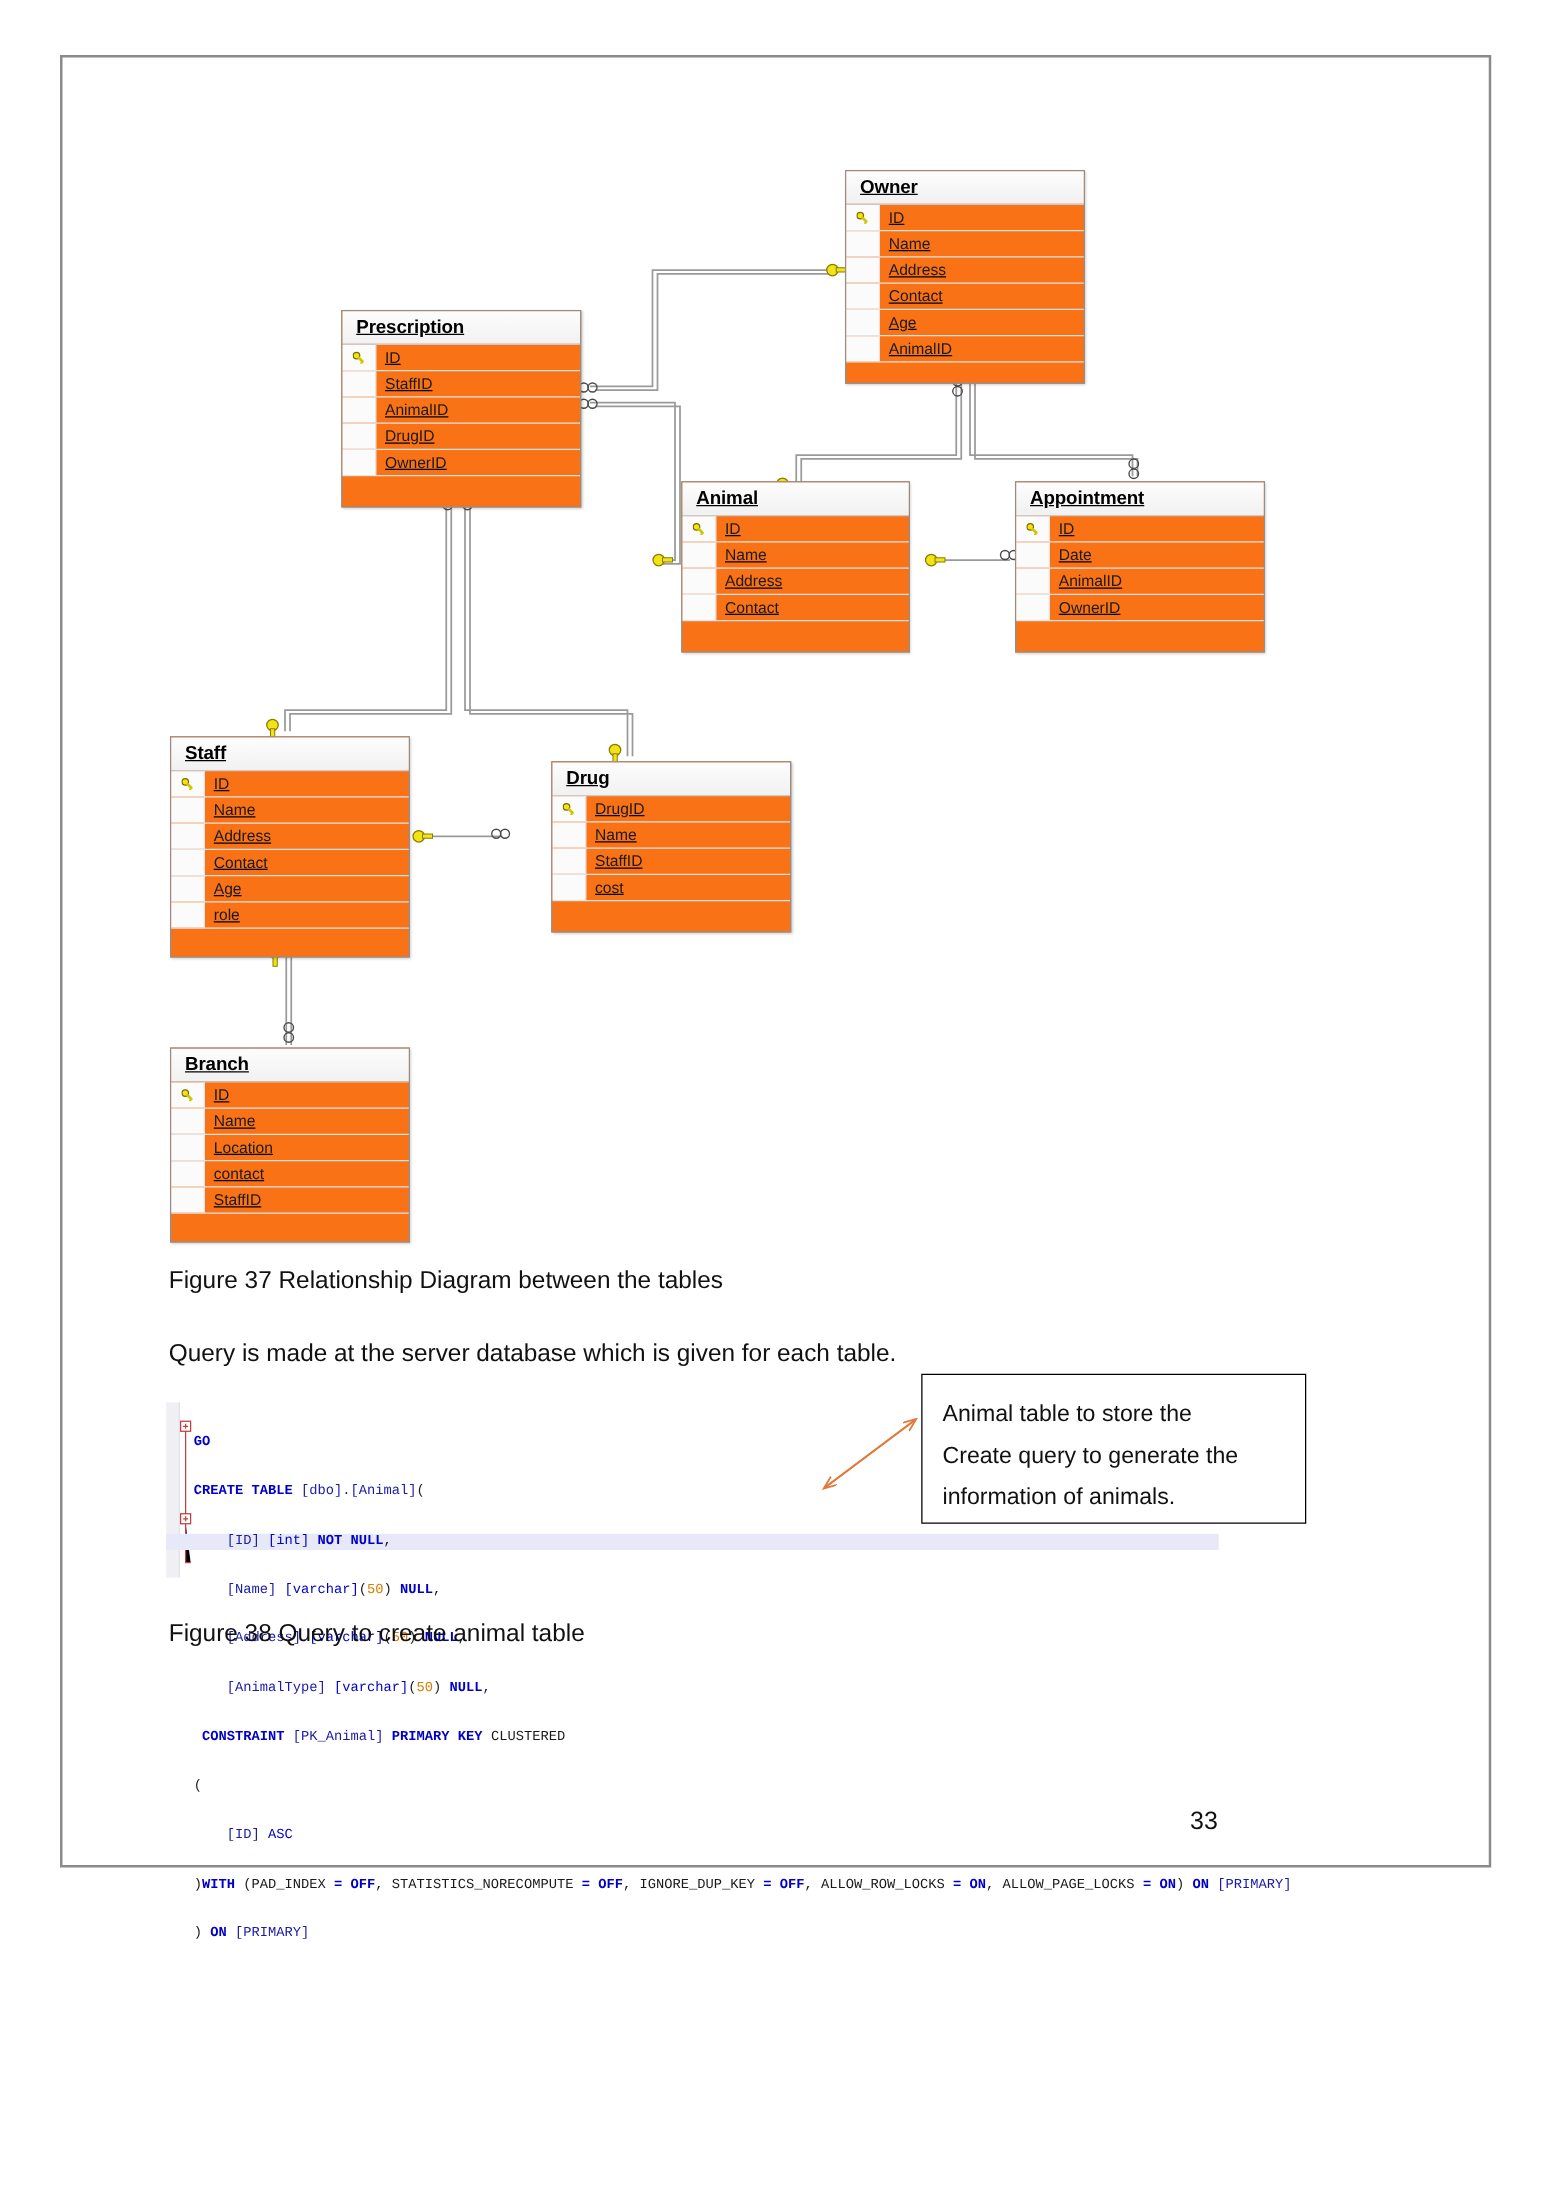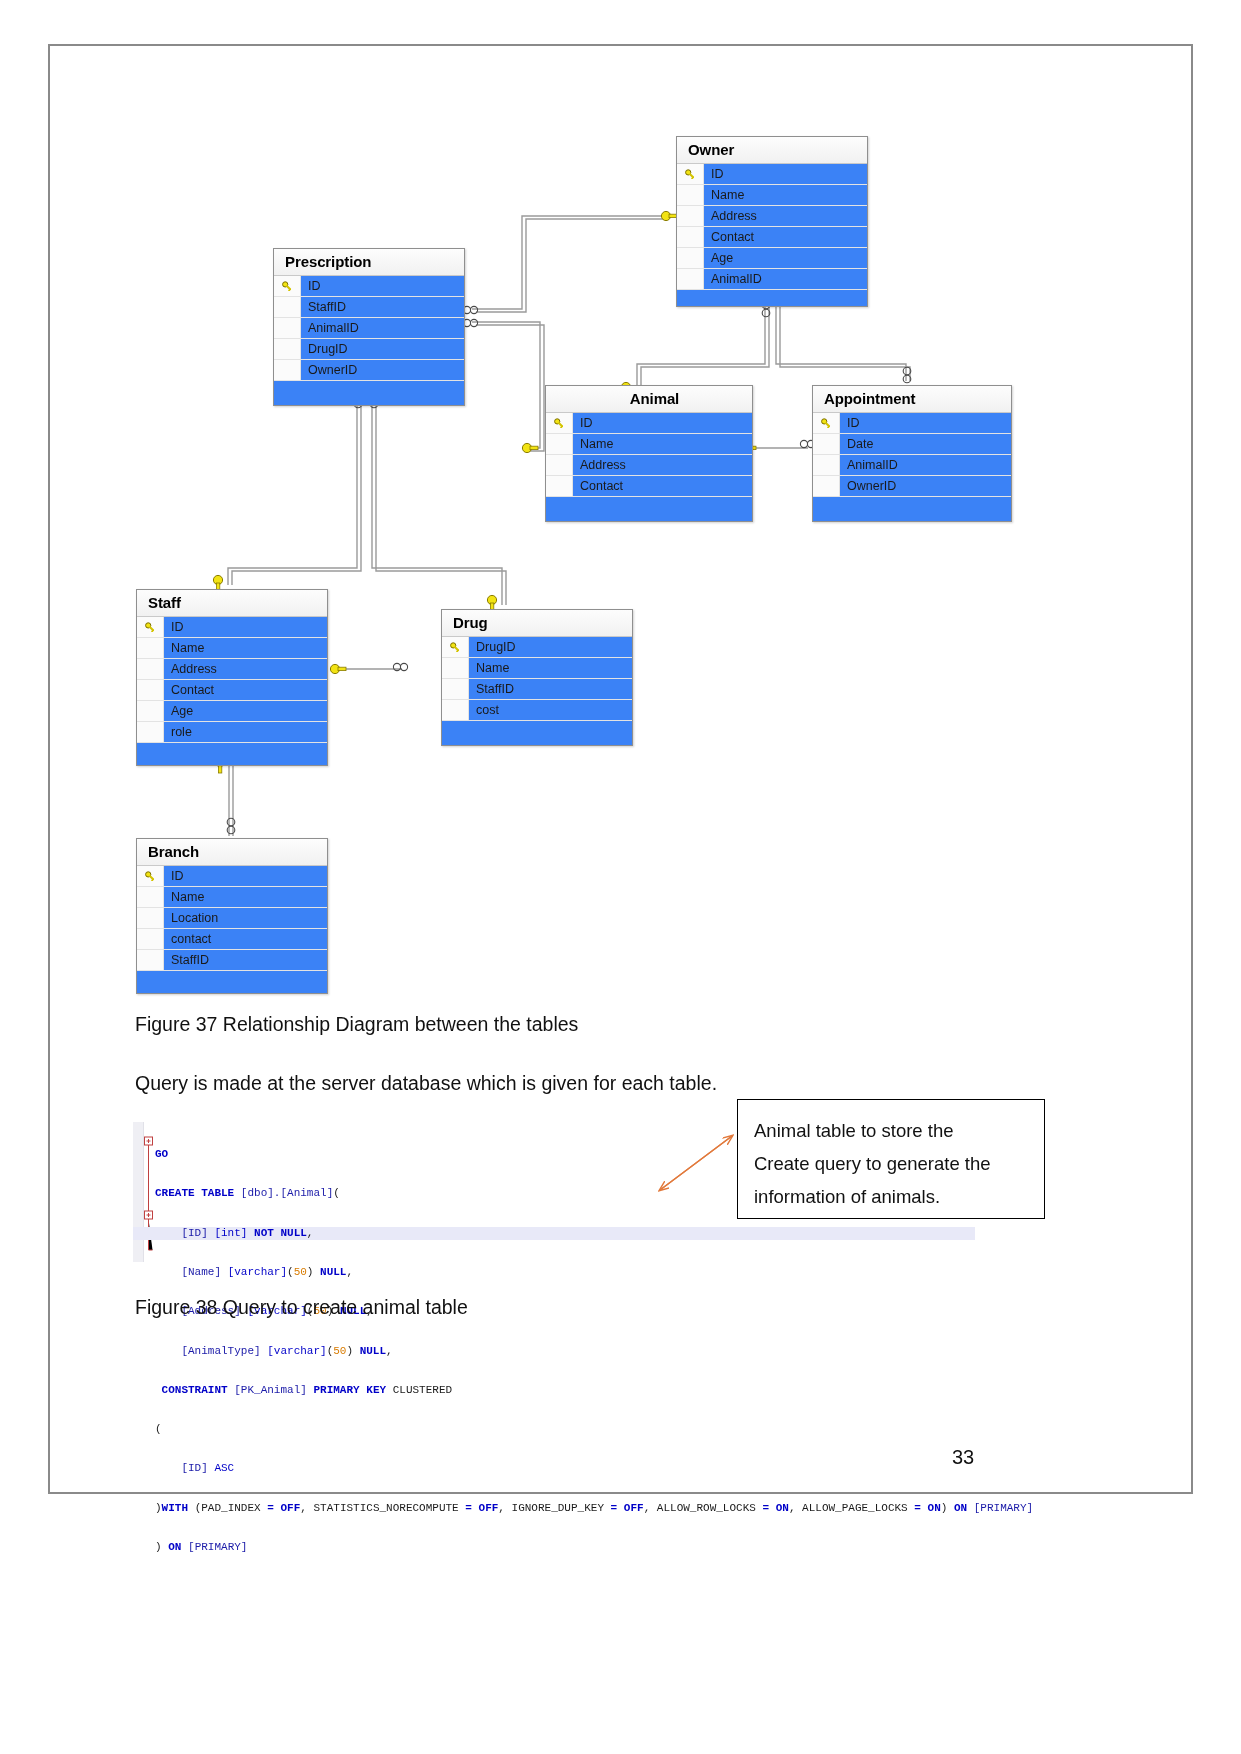--- a/index.html
+++ b/index.html
@@ -39,24 +39,25 @@
     position: absolute;
     left: 0;
     top: 0;
     width: 1241px;
     height: 1030px;
     pointer-events: none;
   }
 
   .entity {
     position: absolute;
-    background: #3b82f6;
+    background: #f97316;
     border: 1px solid #8f8f8f;
     box-shadow: 1px 1px 2px rgba(0,0,0,0.18);
     box-sizing: border-box;
+    text-decoration: underline;
   }
   .entity-title {
     font-size: 15px;
     font-weight: bold;
     color: #000000;
     padding: 4px 0 5px 11px;
     background: linear-gradient(to bottom, #fdfdfd 0%, #f1f1f1 100%);
     border-bottom: 1px solid #c9c9c9;
     letter-spacing: -0.1px;
   }
@@ -336,21 +337,21 @@
         <div class="field-name">DrugID</div>
       </div>
       <div class="field-row">
         <div class="field-gutter"></div>
         <div class="field-name">OwnerID</div>
       </div>
     </div>
     <div class="entity-filler" style="height:24px;"></div>
   </div>
 
-  <div class="entity" style="left:545px; top:385px; width:208px;text-align:center;">
+  <div class="entity" style="left:545px; top:385px; width:183px;">
     <div class="entity-title">Animal</div>
     <div class="entity-fields">
       <div class="field-row">
         <div class="field-gutter">
           <svg class="key-icon" width="11" height="11" viewBox="0 0 11 11">
               <circle cx="3.2" cy="3.4" r="2.6" fill="#f2e314" stroke="#7a6e00" stroke-width="1"></circle>
               <path d="M4.6 4.8 L8.4 8.6" stroke="#d4c400" stroke-width="2.1"></path>
               <path d="M7 8.4 h2 M6.2 9.4 h2" stroke="#d4c400" stroke-width="1.3"></path>
             </svg>
         </div>

